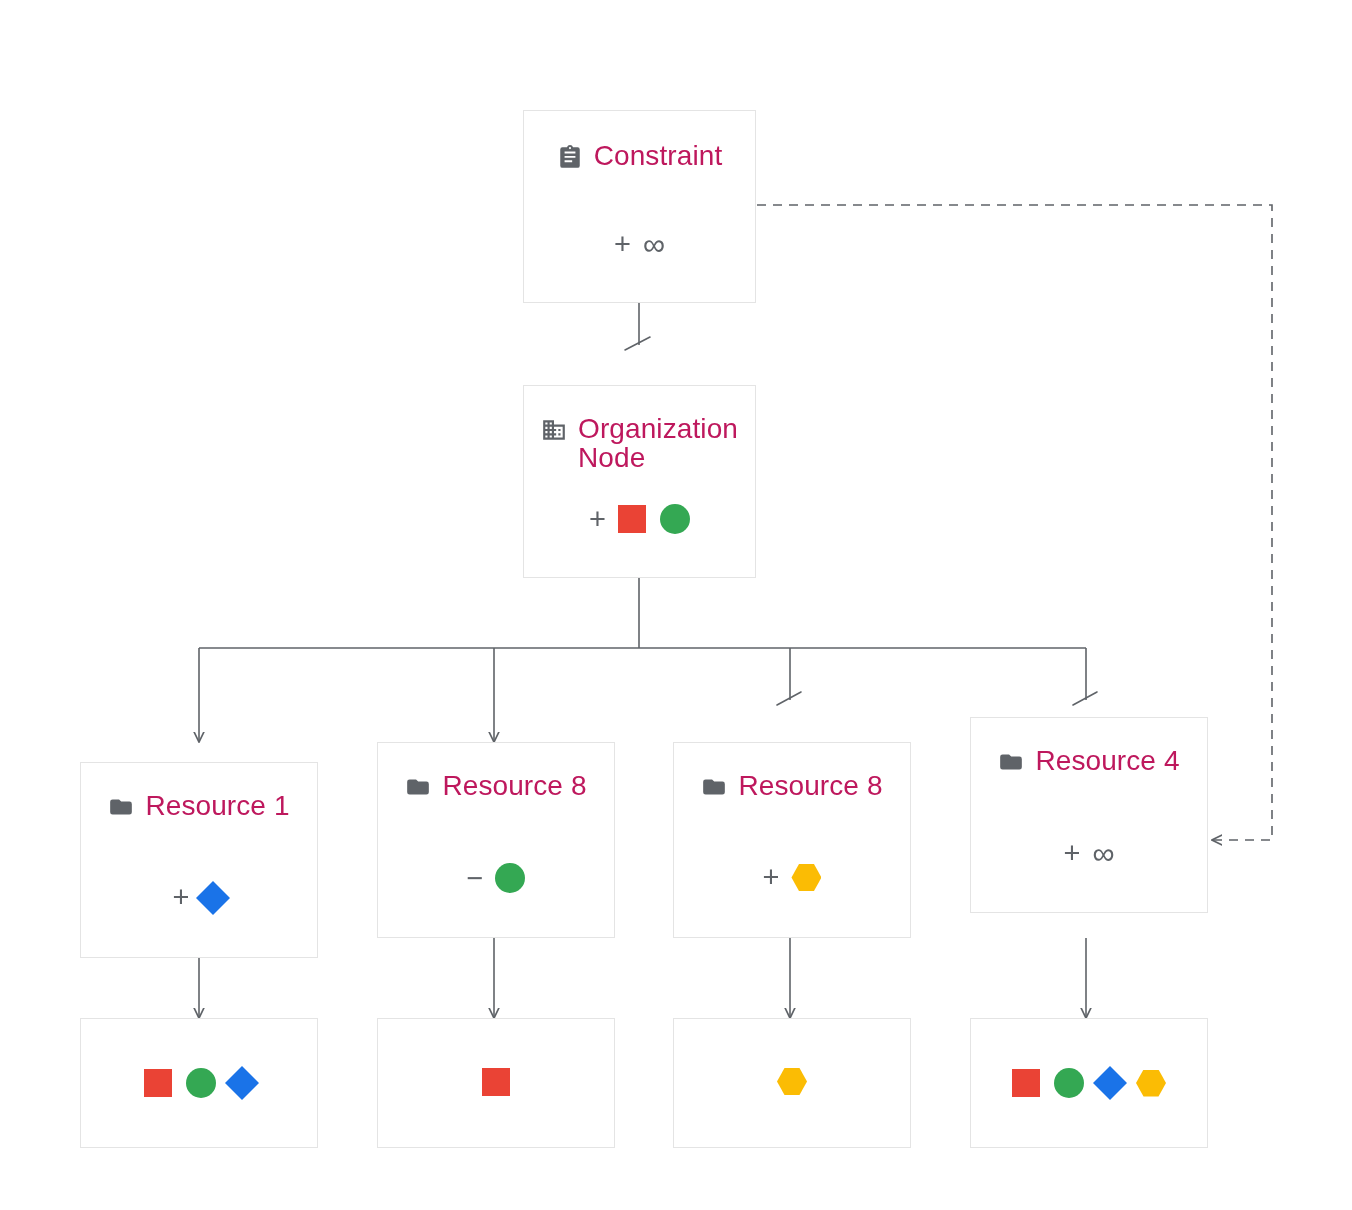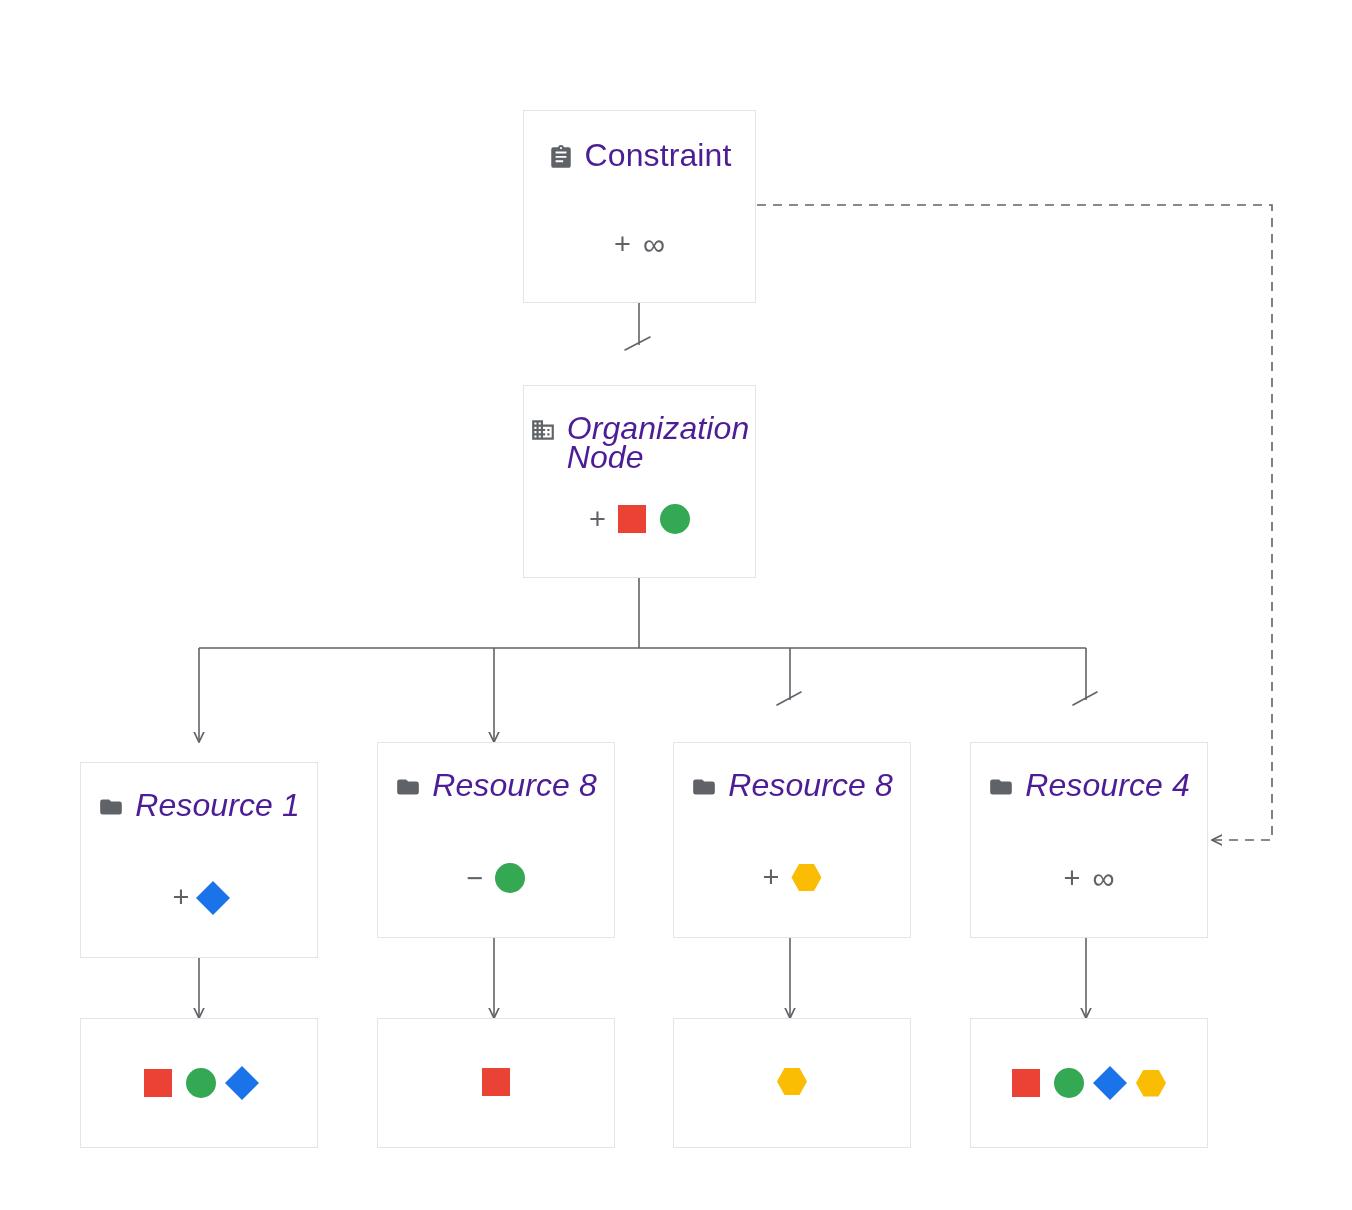--- a/index.html
+++ b/index.html
@@ -38,35 +38,35 @@
   .node-head {
     position: absolute;
     left: 0;
     right: 0;
     top: 30px;
     display: flex;
     align-items: flex-start;
     justify-content: center;
     gap: 11px;
   }
-  .node-head.head-tight { top: 28px; font-style: italic; }
+  .node-head.head-tight { top: 28px; }
 
   .node-icon {
     flex: 0 0 auto;
     width: 26px;
     height: 26px;
     margin-top: 3px;
     color: #5f6368;
   }
   .node-icon svg { display: block; width: 26px; height: 26px; }
 
   .node-title {
-    font-size: 32px;
+    font-size: 28px;
     line-height: 29px;
-    color: #4c1d95;
+    color: #be185d;
     letter-spacing: 0.1px;
     white-space: pre-line;
     text-align: left;
   }
 
   .node-body {
     position: absolute;
     left: 0;
     right: 0;
     display: flex;
@@ -235,21 +235,21 @@
       <span class="node-title">Resource 8</span>
     </div>
     <div class="node-body" style="top:120px;">
       <span class="sign">+</span>
       <span class="shape-row">
           <span class="shape hexagon" style="background: rgb(251, 188, 4);"></span>
         </span>
     </div>
   </div>
 
-  <div class="node" style="left:970px; top:742px; width:238px; height:196px;">
+  <div class="node" style="left:970px; top:717px; width:238px; height:196px;">
     <div class="node-head head-tight">
       <span class="node-icon">
         <svg viewBox="0 0 24 24" aria-hidden="true">
           <path fill="#5f6368" d="M10.2 5H4.2A2.2 2.2 0 0 0 2 7.2v9.6A2.2 2.2 0 0 0 4.2 19h15.6A2.2 2.2 0 0 0 22 16.8V9.2A2.2 2.2 0 0 0 19.8 7h-7.6l-2-2z"></path>
         </svg>
       </span>
       <span class="node-title">Resource 4</span>
     </div>
     <div class="node-body" style="top:120px;">
       <span class="sign">+</span>

